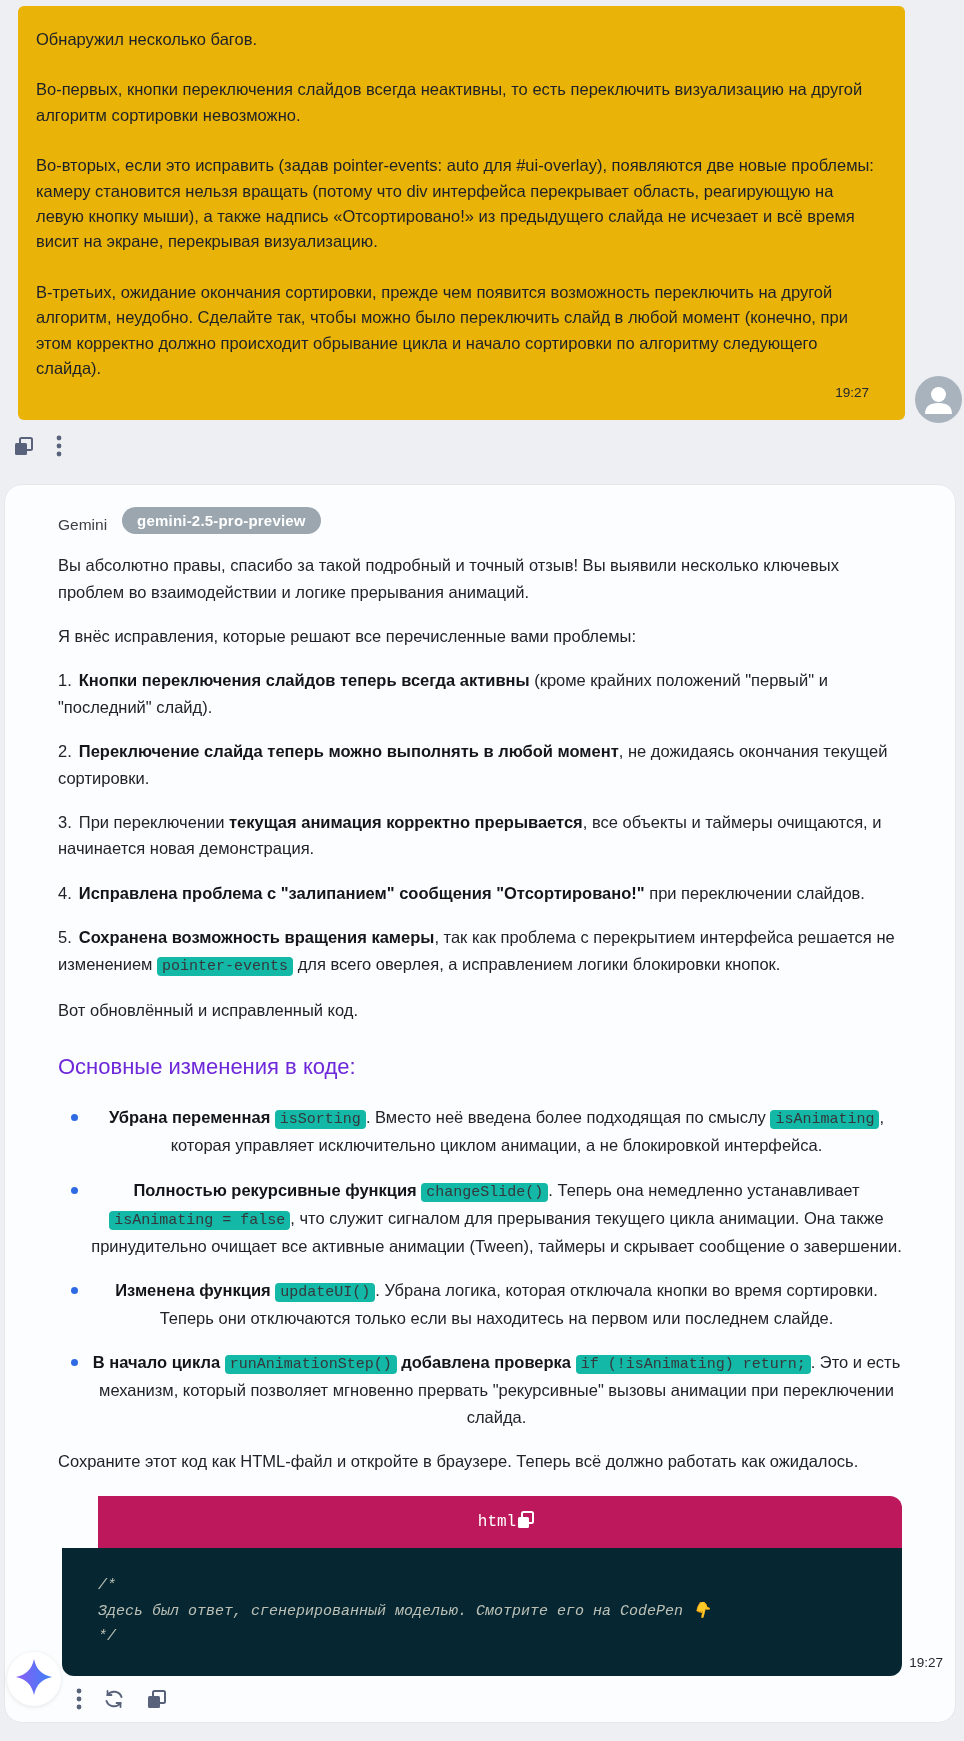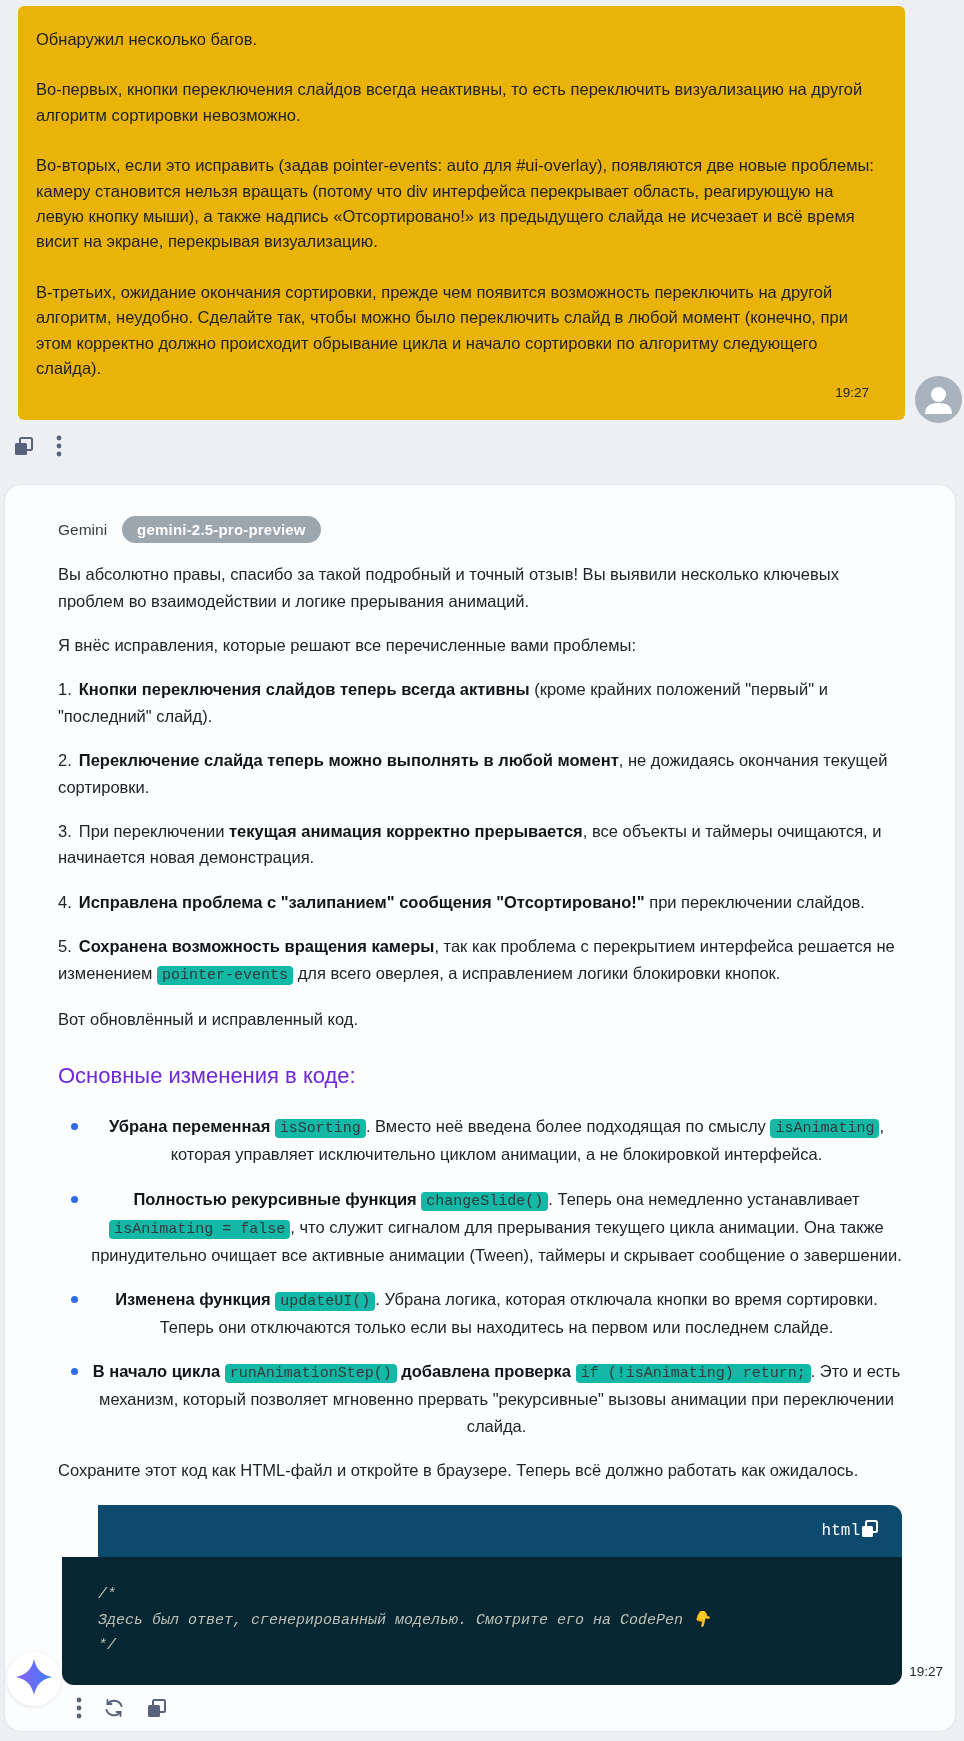--- a/index.html
+++ b/index.html
@@ -34,43 +34,43 @@
   .actions{display:flex;align-items:center;gap:21px;margin:15px 0 0 13px;color:#59627b;}
   .actions svg{display:block;}
 
   
   .card{
     position:relative;box-sizing:border-box;
     margin:27px 0 0 4px;width:952px;min-height:1222px;
     background:#fcfdfe;border:1px solid #e4e7ec;border-radius:18px;
     padding:20px 53px 12px 53px;
   }
-  .card-header{display:flex;align-items:center;gap:15px;margin:11px 0 18px;}
+  .card-header{display:flex;align-items:flex-end;gap:15px;margin:2px 0 18px;}
   .gemini-label{font-size:15.5px;color:#3a3f45;}
   .model-badge{
     background:#9ba6af;color:#ffffff;font-weight:700;font-size:15px;
     padding:5px 15px;border-radius:14px;letter-spacing:.2px;
   }
   .msg{font-size:16.5px;color:#202429;line-height:1.6;}
   .msg .para{margin:0 0 18px;}
   .nitem{margin:0 0 18px;}
   .nitem .num{margin-right:7px;}
   .blist{margin:0;padding:0;list-style:none;text-align:center;}
   .bitem{position:relative;margin:0 0 18px;padding-left:33px;}
   .bitem .dot{
     position:absolute;left:13px;top:10px;width:7px;height:7px;border-radius:50%;
     background:#2d6ae3;
   }
   .section-heading{font-size:22px;font-weight:400;color:#6d28d9;margin:26px 0 20px;}
 
   
   .code-block{width:840px;margin:22px 0 0 4px;border-radius:12px;overflow:hidden;}
   .code-header{
-    background:#0c4a6e;height:52px;display:flex;align-items:center;
-    justify-content:flex-end;padding:0 22px 0 36px;color:#fff;margin-left:36px;
+    background:#be185d;height:52px;display:flex;align-items:center;
+    justify-content:center;padding:0 22px 0 36px;color:#fff;margin-left:36px;
   }
   .code-lang{font-family:"Liberation Mono","DejaVu Sans Mono",monospace;font-size:16px;}
   .code-body{
     background:#062731;padding:25px 30px 27px 36px;
     font-family:"Liberation Mono","DejaVu Sans Mono",monospace;
     font-style:italic;font-size:15px;color:#bcc0b6;line-height:1.67;
   }
   .code-line{white-space:pre;}
   .resp-ts{position:absolute;right:12px;bottom:52px;font-size:13.5px;color:#23272e;}
   .card .actions{margin:12px 0 0 18px;}

